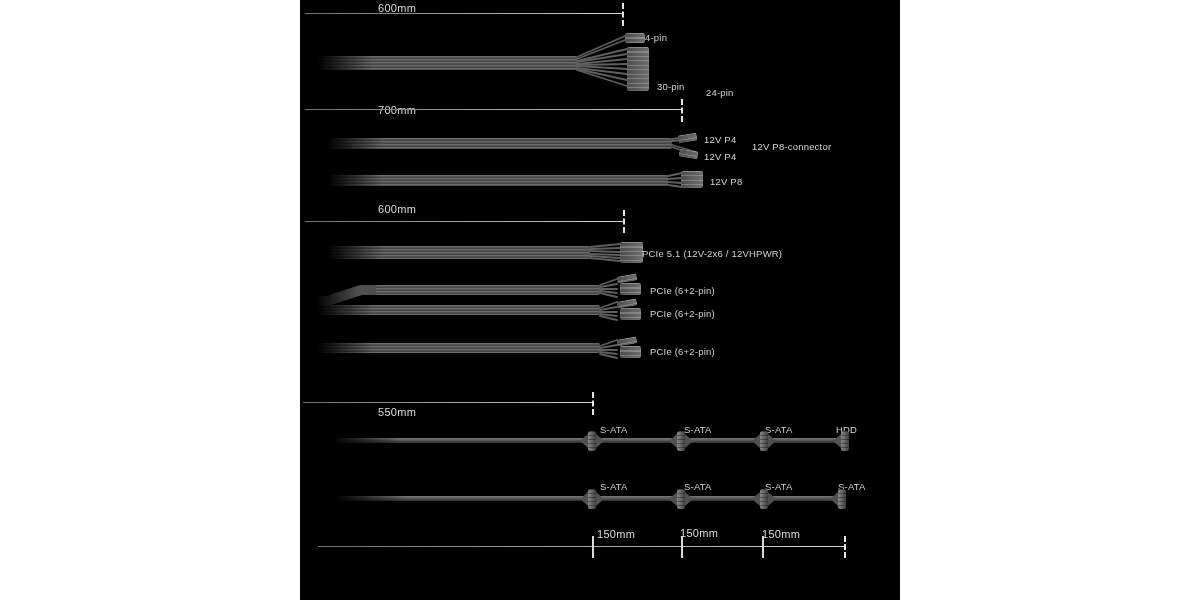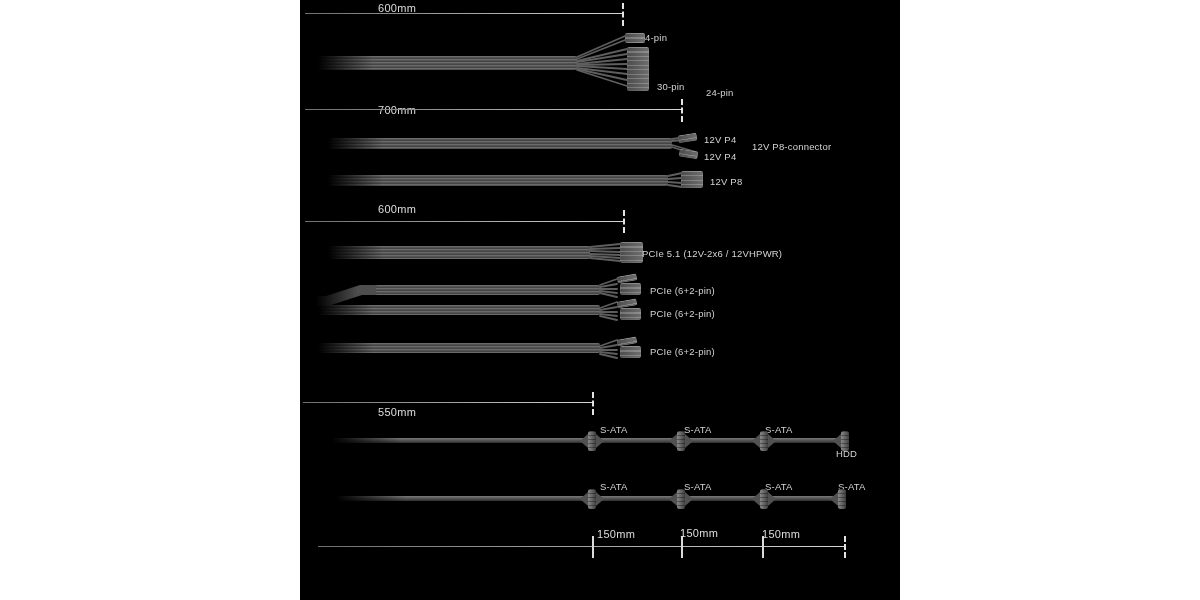--- a/index.html
+++ b/index.html
@@ -185,21 +185,21 @@
 
     <div>
       <div class="lbl mlbl" style="left:78px; top:406px;">550mm</div>
       <div class="rline" style="left:3px; top:402px; width:290px;"></div>
       <div class="tick-dash" style="left:292px; top:392px; height:23px;"></div>
 
       <div class="scable" style="left:32px; top:438px; width:513px;"></div>
       <div class="lbl ctr" style="left:300px; top:424px; width:44px;">S-ATA</div>
       <div class="lbl ctr" style="left:384px; top:424px; width:44px;">S-ATA</div>
       <div class="lbl ctr" style="left:465px; top:424px; width:44px;">S-ATA</div>
-      <div class="lbl ctr" style="left:536px; top:448px; width:44px;">HDD</div>
+      <div class="lbl ctr" style="left:536px; top:424px; width:44px;">HDD</div>
       <div class="sata-conn" style="left:280px; top:431px;">
           <span class="fan-l"></span>
           <span class="bar"></span>
           <span class="fan-r"></span>
         </div>
       <div class="sata-conn" style="left:369px; top:431px;">
           <span class="fan-l"></span>
           <span class="bar"></span>
           <span class="fan-r"></span>
         </div>

